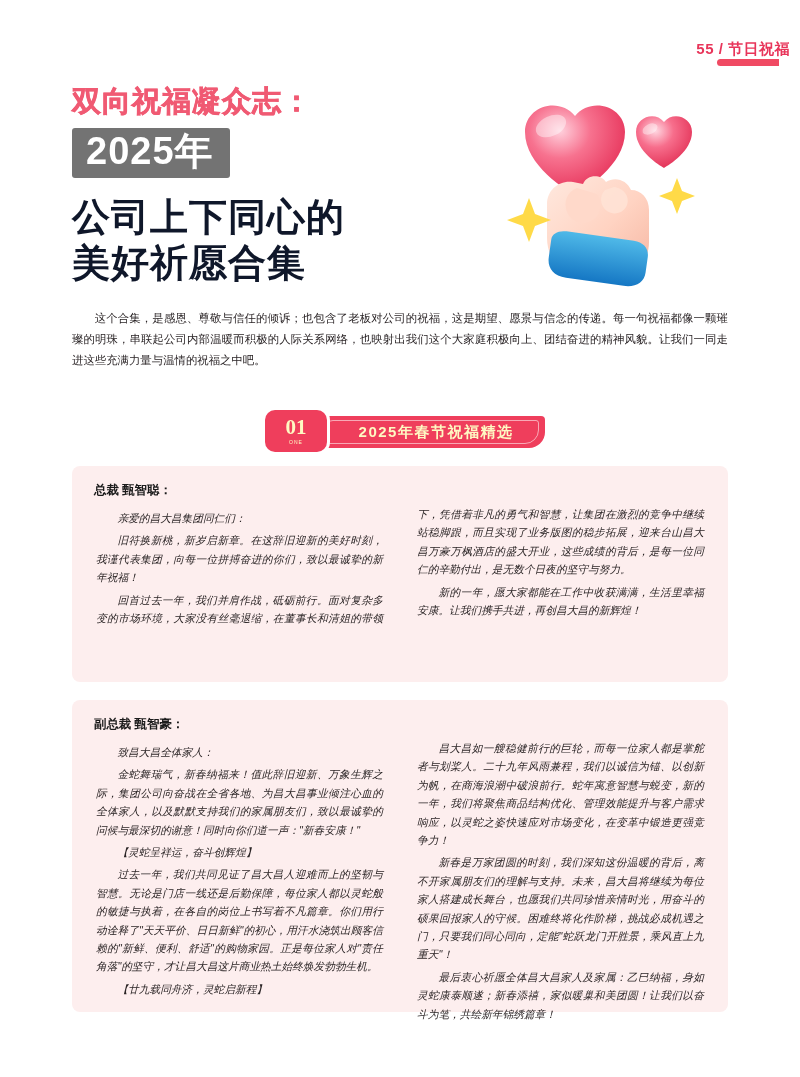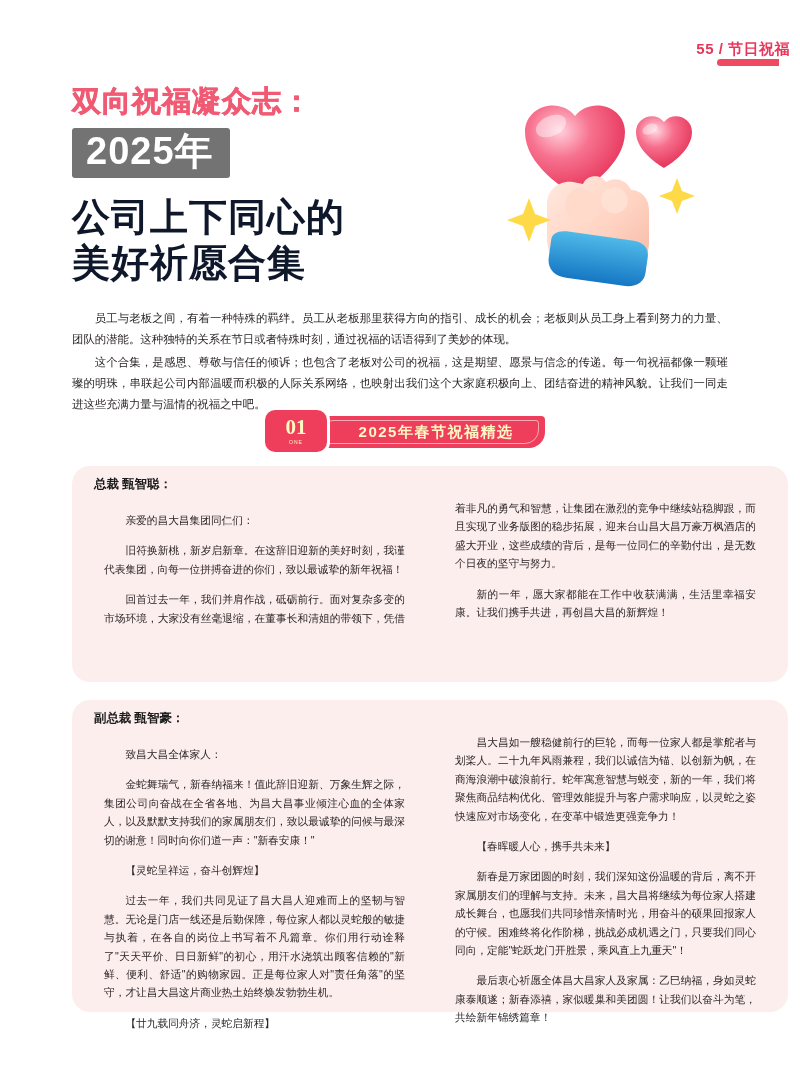--- a/index.html
+++ b/index.html
@@ -168,46 +168,47 @@
   .banner-num .sub {
     font-size: 5px;
     letter-spacing: 1px;
     margin-top: 1px;
   }
 
   
   .card {
     position: absolute;
     left: 72px;
-    width: 716px;
+    width: 656px;
     background: #fdeeee;
-    border-radius: 18px;
-    padding: 10px 20px 16px 20px;
+    border-radius: 8px;
+    padding: 16px 20px 16px 20px;
   }
   #card-ceo { top: 466px; height: 216px; }
   #card-vp  { top: 700px; height: 312px; }
 
   .card-title {
     font-size: 12.4px;
     font-weight: bold;
     color: #1b1b1b;
     margin: 0 0 6px 2px;
   }
   .card-cols {
     column-count: 2;
     column-gap: 26px;
     font-size: 10.7px;
     line-height: 1.72;
     color: #2b2526;
     text-align: justify;
   }
   .card-cols p {
-    margin: 12px;
+    margin: 4px;
     text-indent: 2em;
     break-inside: auto;
+    font-style: italic;
   }
 </style>
 </head>
 <body>
 
 <div class="page-header">
   <span class="hdr-text">55 / 节日祝福</span>
   <span class="hdr-bar"></span>
 </div>
 
@@ -266,21 +267,20 @@
     </g>
 
     <g opacity="0.95">
       <path d="M74 128 L80 144 L96 150 L80 156 L74 172 L68 156 L52 150 L68 144 Z" fill="#ffd93f"></path>
       <path d="M222 108 L227 121 L240 126 L227 131 L222 144 L217 131 L204 126 L217 121 Z" fill="#ffd93f"></path>
     </g>
   </svg>
 </div>
 
 <div class="intro">
-  <p>员工与老板之间，有着一种特殊的羁绊。员工从老板那里获得方向的指引、成长的机会；老板则从员工身上看到努力的力量、团队的潜能。这种独特的关系在节日或者特殊时刻，通过祝福的话语得到了美妙的体现。</p>
   <p>这个合集，是感恩、尊敬与信任的倾诉；也包含了老板对公司的祝福，这是期望、愿景与信念的传递。每一句祝福都像一颗璀璨的明珠，串联起公司内部温暖而积极的人际关系网络，也映射出我们这个大家庭积极向上、团结奋进的精神风貌。让我们一同走进这些充满力量与温情的祝福之中吧。</p>
 </div>
 
 <div class="section-banner">
   <div class="banner-ribbon">
     <span class="banner-label">2025年春节祝福精选</span>
   </div>
   <div class="banner-num">
     <span class="n">01</span>
     <span class="sub">ONE</span>
@@ -299,17 +299,16 @@
 
 <div class="card" id="card-vp">
   <div class="card-title">副总裁 甄智豪：</div>
   <div class="card-cols">
     <p>致昌大昌全体家人：</p>
     <p>金蛇舞瑞气，新春纳福来！值此辞旧迎新、万象生辉之际，集团公司向奋战在全省各地、为昌大昌事业倾注心血的全体家人，以及默默支持我们的家属朋友们，致以最诚挚的问候与最深切的谢意！同时向你们道一声："新春安康！"</p>
     <p>【灵蛇呈祥运，奋斗创辉煌】</p>
     <p>过去一年，我们共同见证了昌大昌人迎难而上的坚韧与智慧。无论是门店一线还是后勤保障，每位家人都以灵蛇般的敏捷与执着，在各自的岗位上书写着不凡篇章。你们用行动诠释了"天天平价、日日新鲜"的初心，用汗水浇筑出顾客信赖的"新鲜、便利、舒适"的购物家园。正是每位家人对"责任角落"的坚守，才让昌大昌这片商业热土始终焕发勃勃生机。</p>
     <p>【廿九载同舟济，灵蛇启新程】</p>
     <p>昌大昌如一艘稳健前行的巨轮，而每一位家人都是掌舵者与划桨人。二十九年风雨兼程，我们以诚信为锚、以创新为帆，在商海浪潮中破浪前行。蛇年寓意智慧与蜕变，新的一年，我们将聚焦商品结构优化、管理效能提升与客户需求响应，以灵蛇之姿快速应对市场变化，在变革中锻造更强竞争力！</p>
-    <p>【春晖暖人心，携手共未来】</p>
     <p>新春是万家团圆的时刻，我们深知这份温暖的背后，离不开家属朋友们的理解与支持。未来，昌大昌将继续为每位家人搭建成长舞台，也愿我们共同珍惜亲情时光，用奋斗的硕果回报家人的守候。困难终将化作阶梯，挑战必成机遇之门，只要我们同心同向，定能"蛇跃龙门开胜景，乘风直上九重天"！</p>
     <p>最后衷心祈愿全体昌大昌家人及家属：乙巳纳福，身如灵蛇康泰顺遂；新春添禧，家似暖巢和美团圆！让我们以奋斗为笔，共绘新年锦绣篇章！</p>
   </div>
 </div>
 
 </body></html>

